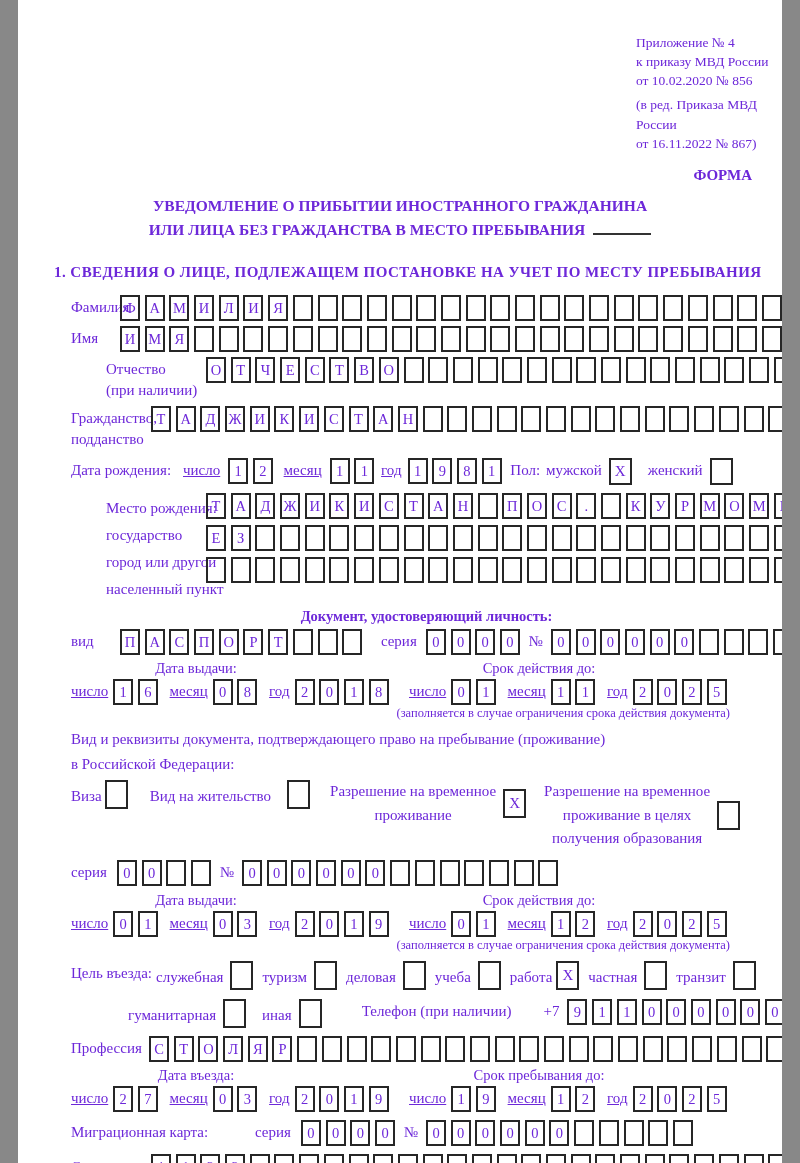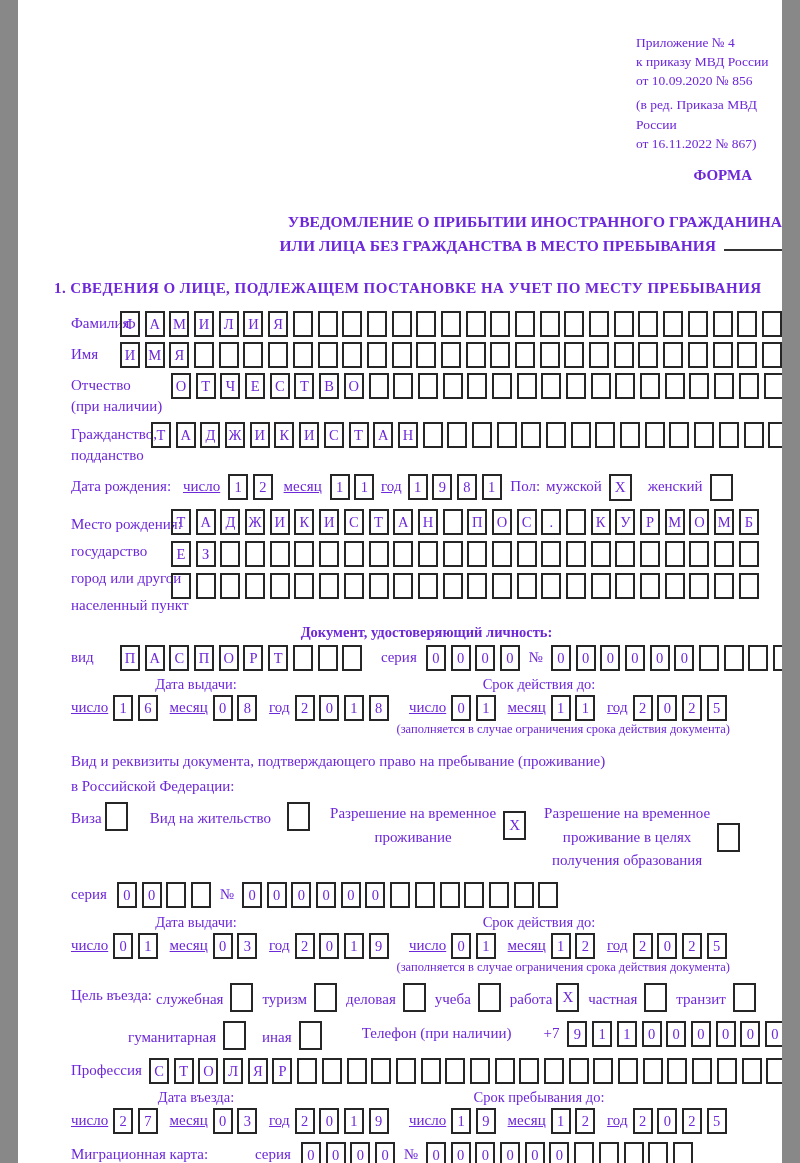--- a/index.html
+++ b/index.html
@@ -5,47 +5,47 @@
   * { margin:0; padding:0; box-sizing:border-box; }
   html,body { background:#888; }
   .page {
     width:764px; height:1163px; margin:0 auto; background:#ffffff;
     font-family:"Liberation Serif","DejaVu Serif",serif; color:#6d28d9;
     overflow:hidden; position:relative; padding-top:33px;
   }
   .apx { margin-left:618px; font-size:13.5px; line-height:1.42; }
   .apx .gap { margin-top:5px; }
   .forma { text-align:right; padding-right:30px; font-weight:bold; font-size:15px; margin-top:14px; }
-  .title { text-align:right; font-weight:bold; font-size:15.5px; line-height:1.55; margin-top:26px;font-family:Liberation Serif, serif; }
+  .title { text-align:center; font-weight:bold; font-size:15.5px; line-height:1.55; margin-top:10px;font-family:Liberation Serif, serif; }
   .t-underline { display:inline-block; width:58px; border-bottom:2.5px solid #333; height:14px; margin-left:8px; }
   .sec1 { font-weight:bold; font-size:15px; letter-spacing:0.45px; margin:22px 0 0 36px; }
   .body { padding-left:53px; margin-top:14px; font-size:15px; }
   .frow { display:flex; align-items:flex-start; margin-bottom:5px; white-space:nowrap; }
   .flabel { flex:0 0 auto; padding-top:4px; }
-  .w49 { width:49px; } .w80 { width:80px; } .w100 { width:100px; }
+  .w49 { width:49px; } .w80 { width:80px; } .w100 { width:100px;margin-left:35px; }
   .cells { display:inline-flex; flex:0 0 auto; }
   .cell {
     display:inline-block; width:20px; height:26px; margin-right:4.7px;
     border:2px solid #262626; text-align:center; font-size:14.5px; line-height:22px;
   }
   .lblock { line-height:21px; padding-top:2px; }
   .cellcol .cells { display:flex; margin-bottom:6px; }
   .center-b { text-align:center; font-weight:bold; font-size:14.5px; margin:3px 0 4px 0; }
   .dgrid { margin-bottom:2px; }
   .drow { display:flex; align-items:flex-start; white-space:nowrap; }
   .dgroup { }
   .dg-left { width:250px; }
   .dg-right { margin-left:88px; width:260px; }
   .dhead { text-align:center; font-size:14.5px; margin-bottom:2px; }
   .dcells { display:flex; align-items:flex-start; }
   .dlabel { padding-top:4px;text-decoration:underline; }
   .dcells .cells { margin-left:5px; }
   .dcells .dlabel + .cells { margin-right:7px; }
   .note { font-size:12.5px; text-align:right; padding-right:52px; margin:1px 0 4px 0; }
-  .intro { margin-top:12px; line-height:1.65; }
+  .intro { margin-top:6px; line-height:1.65; }
   .cbrow { display:flex; align-items:flex-start; white-space:nowrap; }
   .cbox {
     display:inline-block; width:23px; height:29px; border:2px solid #262626;
     text-align:center; font-size:15px; line-height:25px; margin-left:7px; flex:0 0 auto;
   }
   .opt { display:flex; align-items:center; margin-right:10px; }
   .opt .ml { text-align:center; line-height:1.55; white-space:normal; }
   .serrow { display:flex; align-items:flex-start; white-space:nowrap; margin:10px 0 6px 0; }
   .serrow .slabel { padding-top:4px; margin-right:10px; }
   .numlabel { padding-top:4px; margin:0 8px 0 4px; }
@@ -57,21 +57,21 @@
   .mt8 { margin-top:8px; } .mt4 { margin-top:4px; }
 </style>
 </head>
 <body>
 
 <div class="page">
 
   <div class="apx">
     <div>Приложение № 4</div>
     <div>к приказу МВД России</div>
-    <div>от 10.09.2020 № 856</div>
+    <div>от 10.02.2020 № 856</div>
     <div class="gap">(в ред. Приказа МВД России</div>
     <div>от 16.11.2022 № 867)</div>
   </div>
 
   <div class="forma">ФОРМА</div>
 
   <div class="title">
     <div>УВЕДОМЛЕНИЕ О ПРИБЫТИИ ИНОСТРАННОГО ГРАЖДАНИНА</div>
     <div><span>ИЛИ ЛИЦА БЕЗ ГРАЖДАНСТВА В МЕСТО ПРЕБЫВАНИЯ</span><span class="t-underline"></span></div>
   </div>

